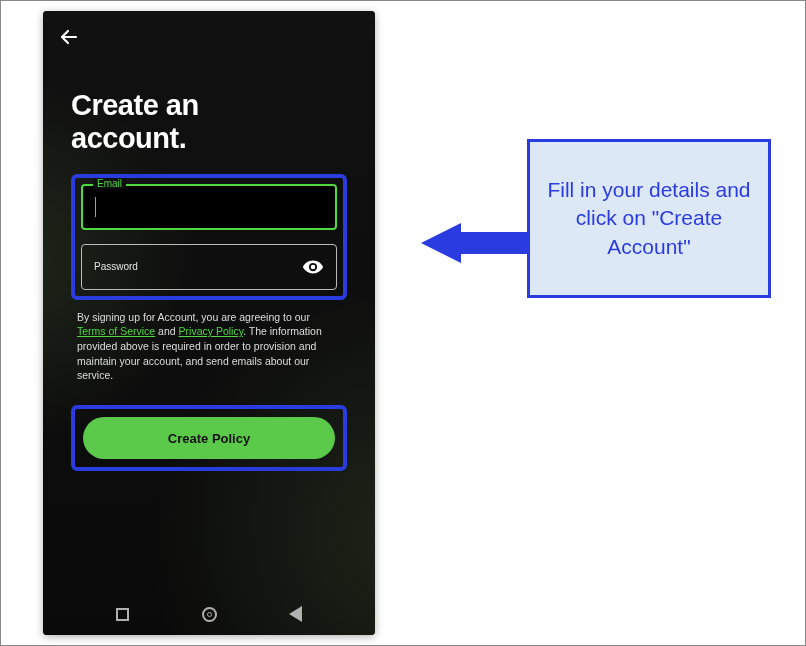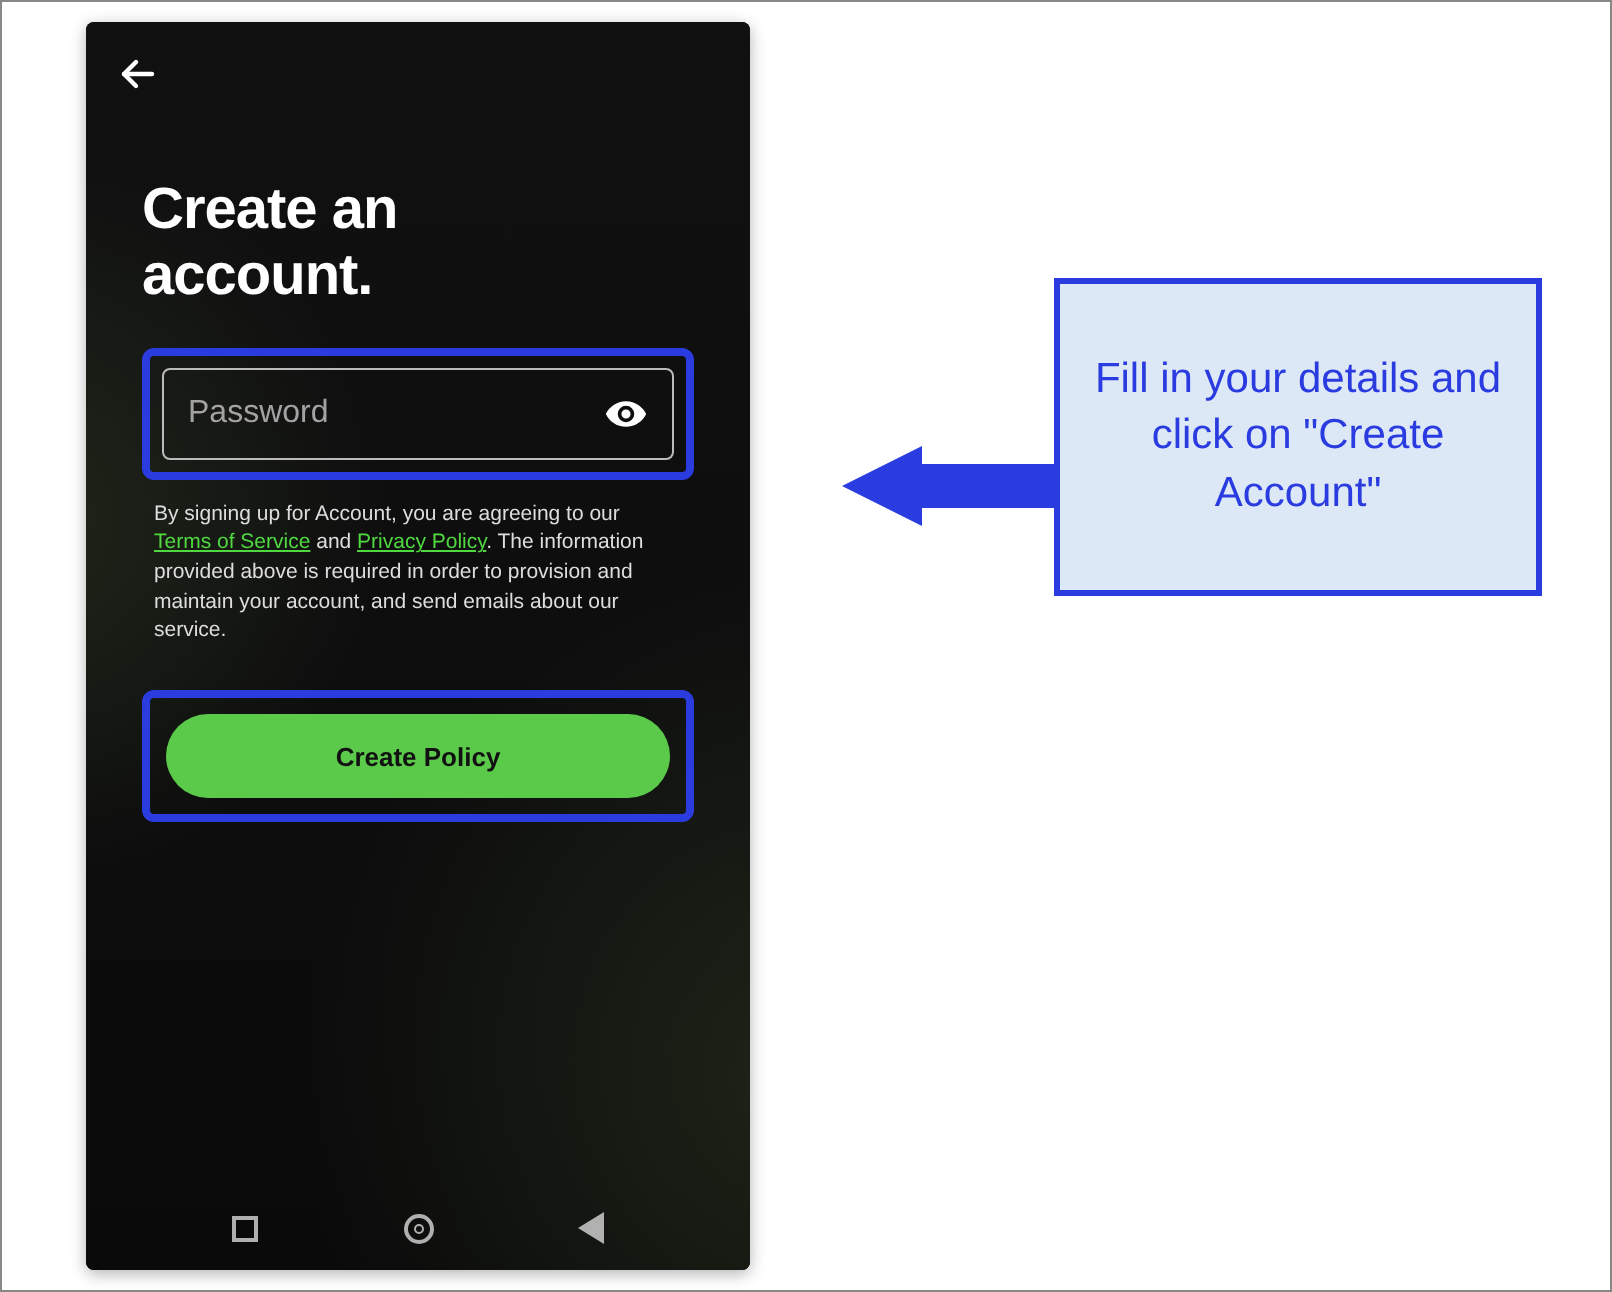--- a/index.html
+++ b/index.html
@@ -87,22 +87,22 @@
       height: 20px;
       background: #4fd83f;
       animation: blink 1s steps(1) infinite;
     }
     @keyframes blink { 50% { opacity: 0; } }
     .field.password {
       border: 1.5px solid #bbb;
       background: transparent;
     }
     .field.password .placeholder {
-      color: #a3a3a3;
-      font-size: 16px;
+      color: #e5e5e5;
+      font-size: 10px;
       flex: 1;
     }
     .eye-icon {
       width: 22px;
       height: 22px;
       color: #fff;
       cursor: pointer;
     }
     .legal {
       font-size: 10.5px;
@@ -201,20 +201,25 @@
     <svg viewBox="0 0 24 24" fill="none" stroke="currentColor" stroke-width="2.2" stroke-linecap="round" stroke-linejoin="round">
       <path d="M19 12H5"></path>
         <path d="M11 18l-6-6 6-6"></path>
     </svg>
   </div>
 
   <div class="content">
     <h1 class="title">Create an account.</h1>
 
     <div class="highlight-box">
+      <div class="field email">
+        <span class="float-label">Email</span>
+        <span class="cursor"></span>
+        <input type="text" aria-label="Email" style="">
+      </div>
       <div class="field password">
         <span class="placeholder">Password</span>
         <span class="eye-icon">
           <svg viewBox="0 0 24 24" fill="currentColor">
               <path d="M12 5c-5 0-9.27 3.11-11 7 1.73 3.89 6 7 11 7s9.27-3.11 11-7c-1.73-3.89-6-7-11-7zm0 11.5A4.5 4.5 0 1 1 16.5 12 4.5 4.5 0 0 1 12 16.5zm0-7A2.5 2.5 0 1 0 14.5 12 2.5 2.5 0 0 0 12 9.5z"></path>
             </svg>
         </span>
       </div>
     </div>
 

